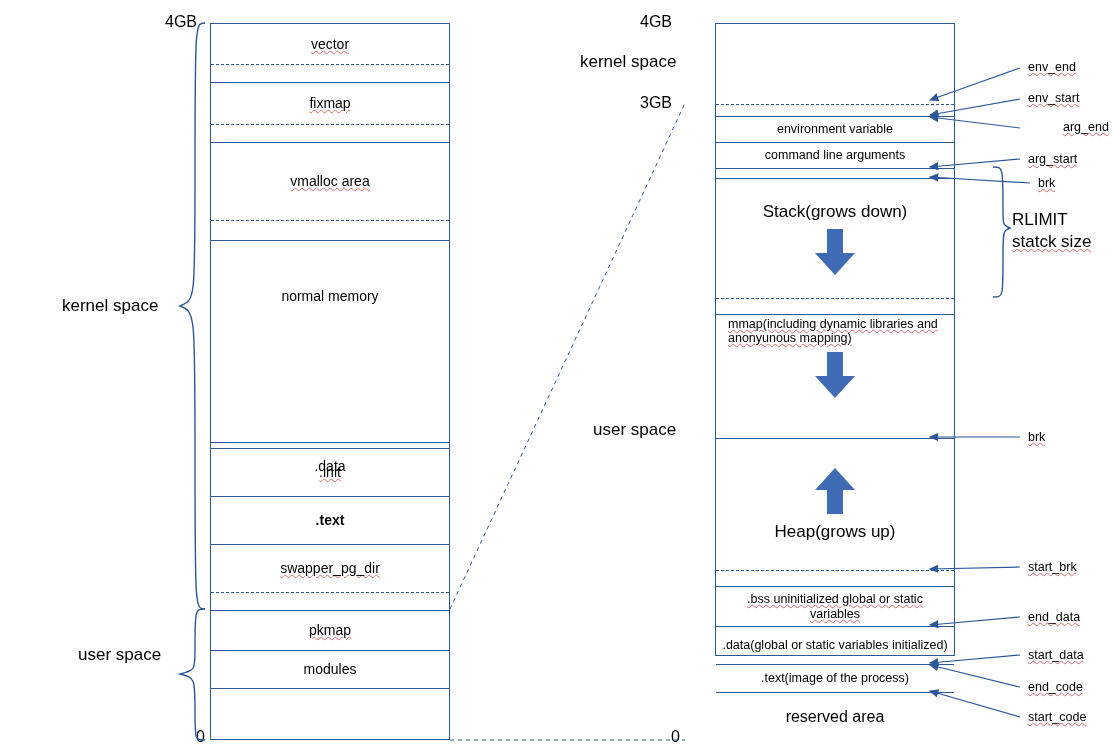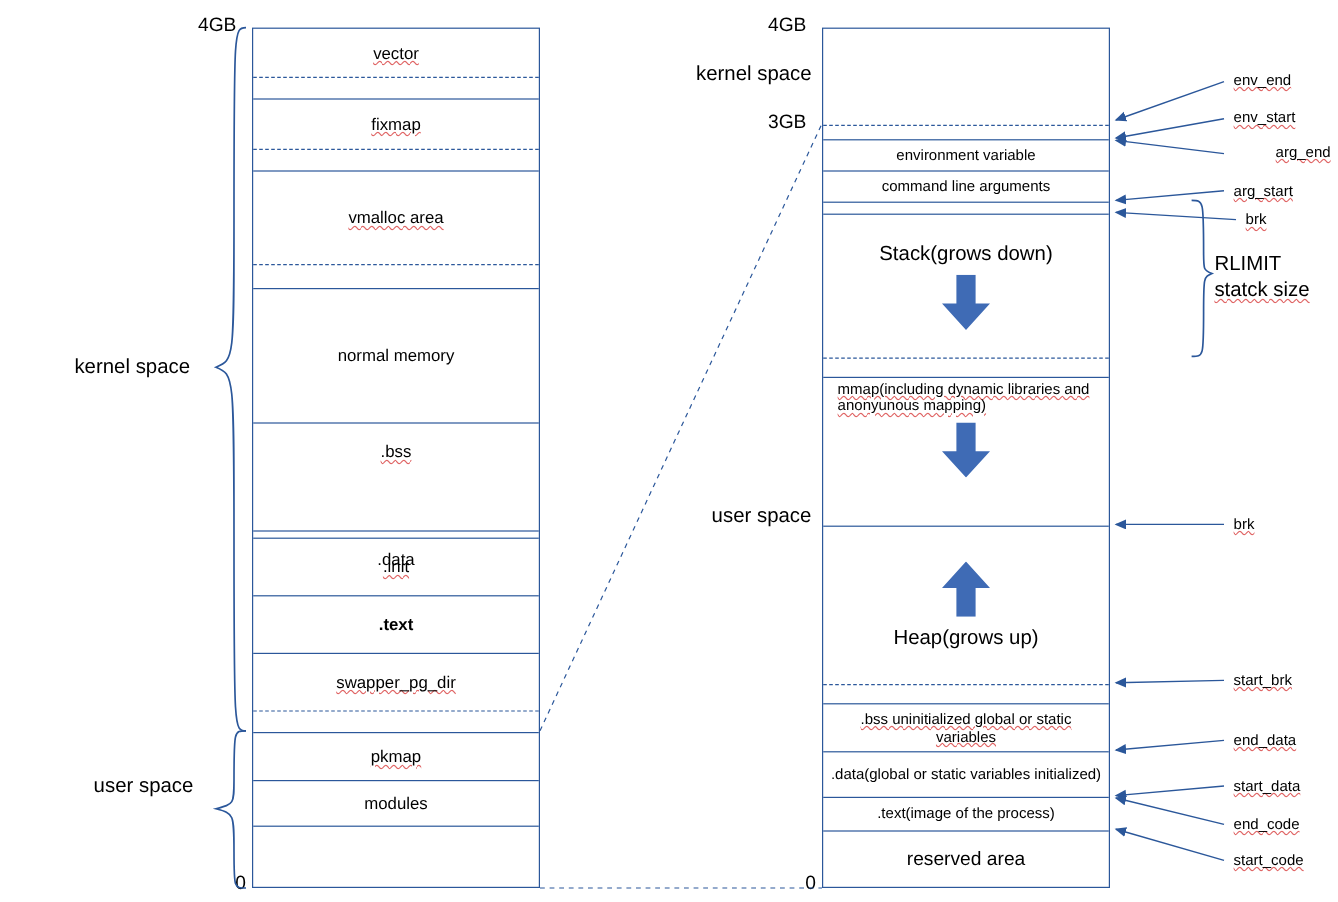--- a/index.html
+++ b/index.html
@@ -67,23 +67,20 @@
         <span class="underline-red">fixmap</span>
       </div>
     <div class="cell dashed" style="top:100px; height:18px;"></div>
     <div class="cell" style="top:118px; height:78px;">
         <span class="underline-red">vmalloc area</span>
       </div>
     <div class="cell dashed" style="top:196px; height:20px;"></div>
     <div class="cell" style="top:216px; height:112px;">
         <span>normal memory</span>
       </div>
-    <div class="cell" style="top:328px; height:48px;">
-        <span class="underline-red">.bss</span>
-      </div>
     <div class="cell" style="top:376px; height:48px;margin-top:42px;">
         <span>.data</span>
       </div>
     <div class="cell" style="top:424px; height:48px;">
         <span class="underline-red">.init</span>
       </div>
     <div class="cell" style="top:472px; height:48px;font-weight:bold;">
         <span>.text</span>
       </div>
     <div class="cell" style="top:520px; height:48px;">
@@ -97,21 +94,21 @@
         <span>modules</span>
       </div>
     <div class="cell" style="top:664px; height:53px;"></div>
   </div>
 
   <span class="lbl axis" style="left:165px; top:13px;">4GB</span>
   <span class="lbl axis" style="left:196px; top:728px;">0</span>
   <span class="lbl" style="left:62px; top:296px; font-size:17px;">kernel space</span>
   <span class="lbl" style="left:78px; top:645px; font-size:17px;">user space</span>
 
-  <div class="col" style="left:685px; top:23px; width:240px; height:717px;">
+  <div class="col" style="left:715px; top:23px; width:240px; height:633px;">
 
     <div class="cell noborder" style="top:0; height:80px;"></div>
 
     <div class="cell dashed" style="top:80px; height:12px;"></div>
     <div class="cell small" style="top:92px; height:26px;">
         <span>environment variable</span>
       </div>
     <div class="cell small" style="top:118px; height:26px;">
         <span>command line arguments</span>
       </div>

